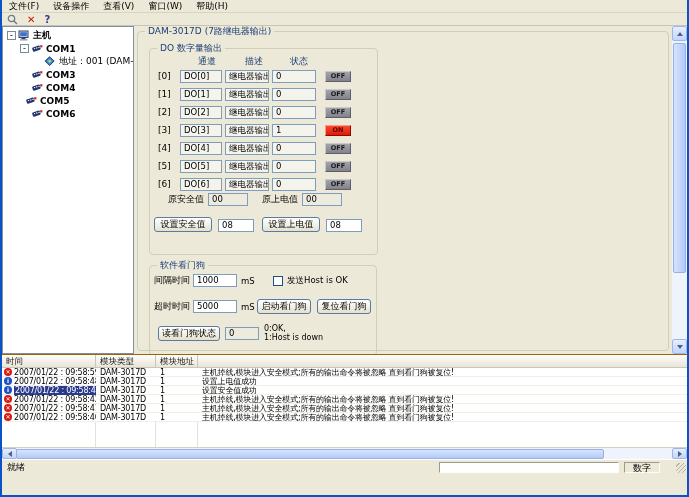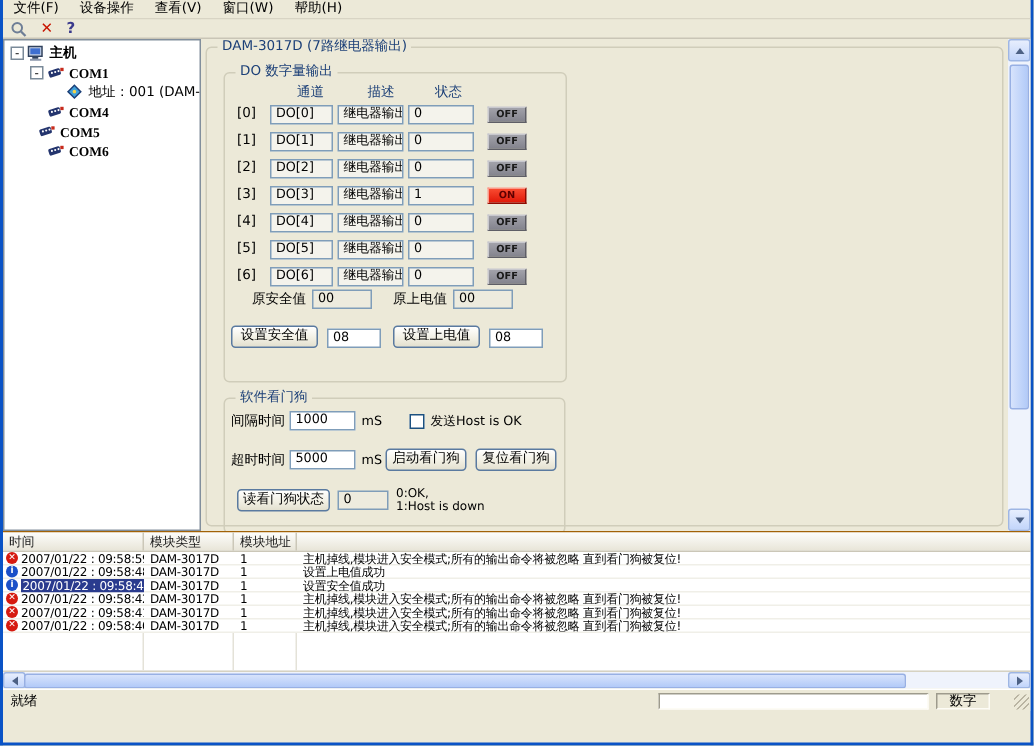--- a/index.html
+++ b/index.html
@@ -27,21 +27,21 @@
             padding-left:5px; border-bottom:1px solid #C9C5B6; font-size:10px; }
   .tb-x{ color:#C81400; font-weight:bold; font-size:10px; line-height:11px; }
   .tb-q{ color:#3A3A8C; font-weight:bold; font-size:10px; line-height:11px; }
 
   
   .content{ flex:0 0 328px; height:328px; display:flex; background:#ECE9D8; }
   .treepanel{ flex:0 0 132px; width:132px; background:#fff; border:1px solid #828F9C;
               overflow:hidden; font-size:9px; padding-top:2px; }
   .tree-row{ display:flex; align-items:center; height:13px; white-space:nowrap; }
   .tree-row .lbl{ padding-left:2px; }
-  .bold{ font-weight:bold;font-family:Liberation Serif, serif; }
+  .bold{ font-weight:bold; }
   .expander{ width:9px; height:9px; border:1px solid #7A8A99; background:#fff; color:#000;
              font-size:8px; line-height:7px; text-align:center; margin-right:2px; flex:0 0 9px; }
   .tree-ico{ width:12px; height:11px; flex:0 0 12px; margin-right:1px; }
 
   .main{ flex:1; position:relative; background:#ECE9D8; overflow:hidden; }
   .groupbox{ position:absolute; border:1px solid #D0CDBA; border-radius:4px; }
   .gb-label{ position:absolute; top:-6px; left:7px; background:#ECE9D8; padding:0 3px;
              font-size:9px; color:#1B3F77; white-space:nowrap; line-height:10px; }
   .gb-outer{ left:3px; top:5px; right:3px; bottom:3px; }
   .gb-do{ left:11px; top:16px; width:229px; height:207px; }
@@ -184,20 +184,31 @@
         </div>
         <div class="tree-row" style="padding-left: 17px;">
           <span style="width: 11px; flex: 0 0 11px;"></span>
           <svg class="tree-ico" viewBox="0 0 12 11">
             <rect x="1.5" y="3.5" width="8" height="4.5" rx="1" fill="#24356E" transform="rotate(-18 5 6)"></rect>
             <circle cx="3.6" cy="5.6" r="0.7" fill="#fff"></circle>
             <circle cx="5.8" cy="5" r="0.7" fill="#fff"></circle>
             <circle cx="8" cy="4.4" r="0.7" fill="#fff"></circle>
             <rect x="9.2" y="2.2" width="2.2" height="2.2" fill="#C62A1C"></rect>
           </svg>
+          <div class="lbl bold">COM3</div>
+        </div>
+        <div class="tree-row" style="padding-left: 17px;">
+          <span style="width: 11px; flex: 0 0 11px;"></span>
+          <svg class="tree-ico" viewBox="0 0 12 11">
+            <rect x="1.5" y="3.5" width="8" height="4.5" rx="1" fill="#24356E" transform="rotate(-18 5 6)"></rect>
+            <circle cx="3.6" cy="5.6" r="0.7" fill="#fff"></circle>
+            <circle cx="5.8" cy="5" r="0.7" fill="#fff"></circle>
+            <circle cx="8" cy="4.4" r="0.7" fill="#fff"></circle>
+            <rect x="9.2" y="2.2" width="2.2" height="2.2" fill="#C62A1C"></rect>
+          </svg>
           <div class="lbl bold">COM4</div>
         </div>
         <div class="tree-row" style="padding-left: 11px;">
           <span style="width: 11px; flex: 0 0 11px;"></span>
           <svg class="tree-ico" viewBox="0 0 12 11">
             <rect x="1.5" y="3.5" width="8" height="4.5" rx="1" fill="#24356E" transform="rotate(-18 5 6)"></rect>
             <circle cx="3.6" cy="5.6" r="0.7" fill="#fff"></circle>
             <circle cx="5.8" cy="5" r="0.7" fill="#fff"></circle>
             <circle cx="8" cy="4.4" r="0.7" fill="#fff"></circle>
             <rect x="9.2" y="2.2" width="2.2" height="2.2" fill="#C62A1C"></rect>

